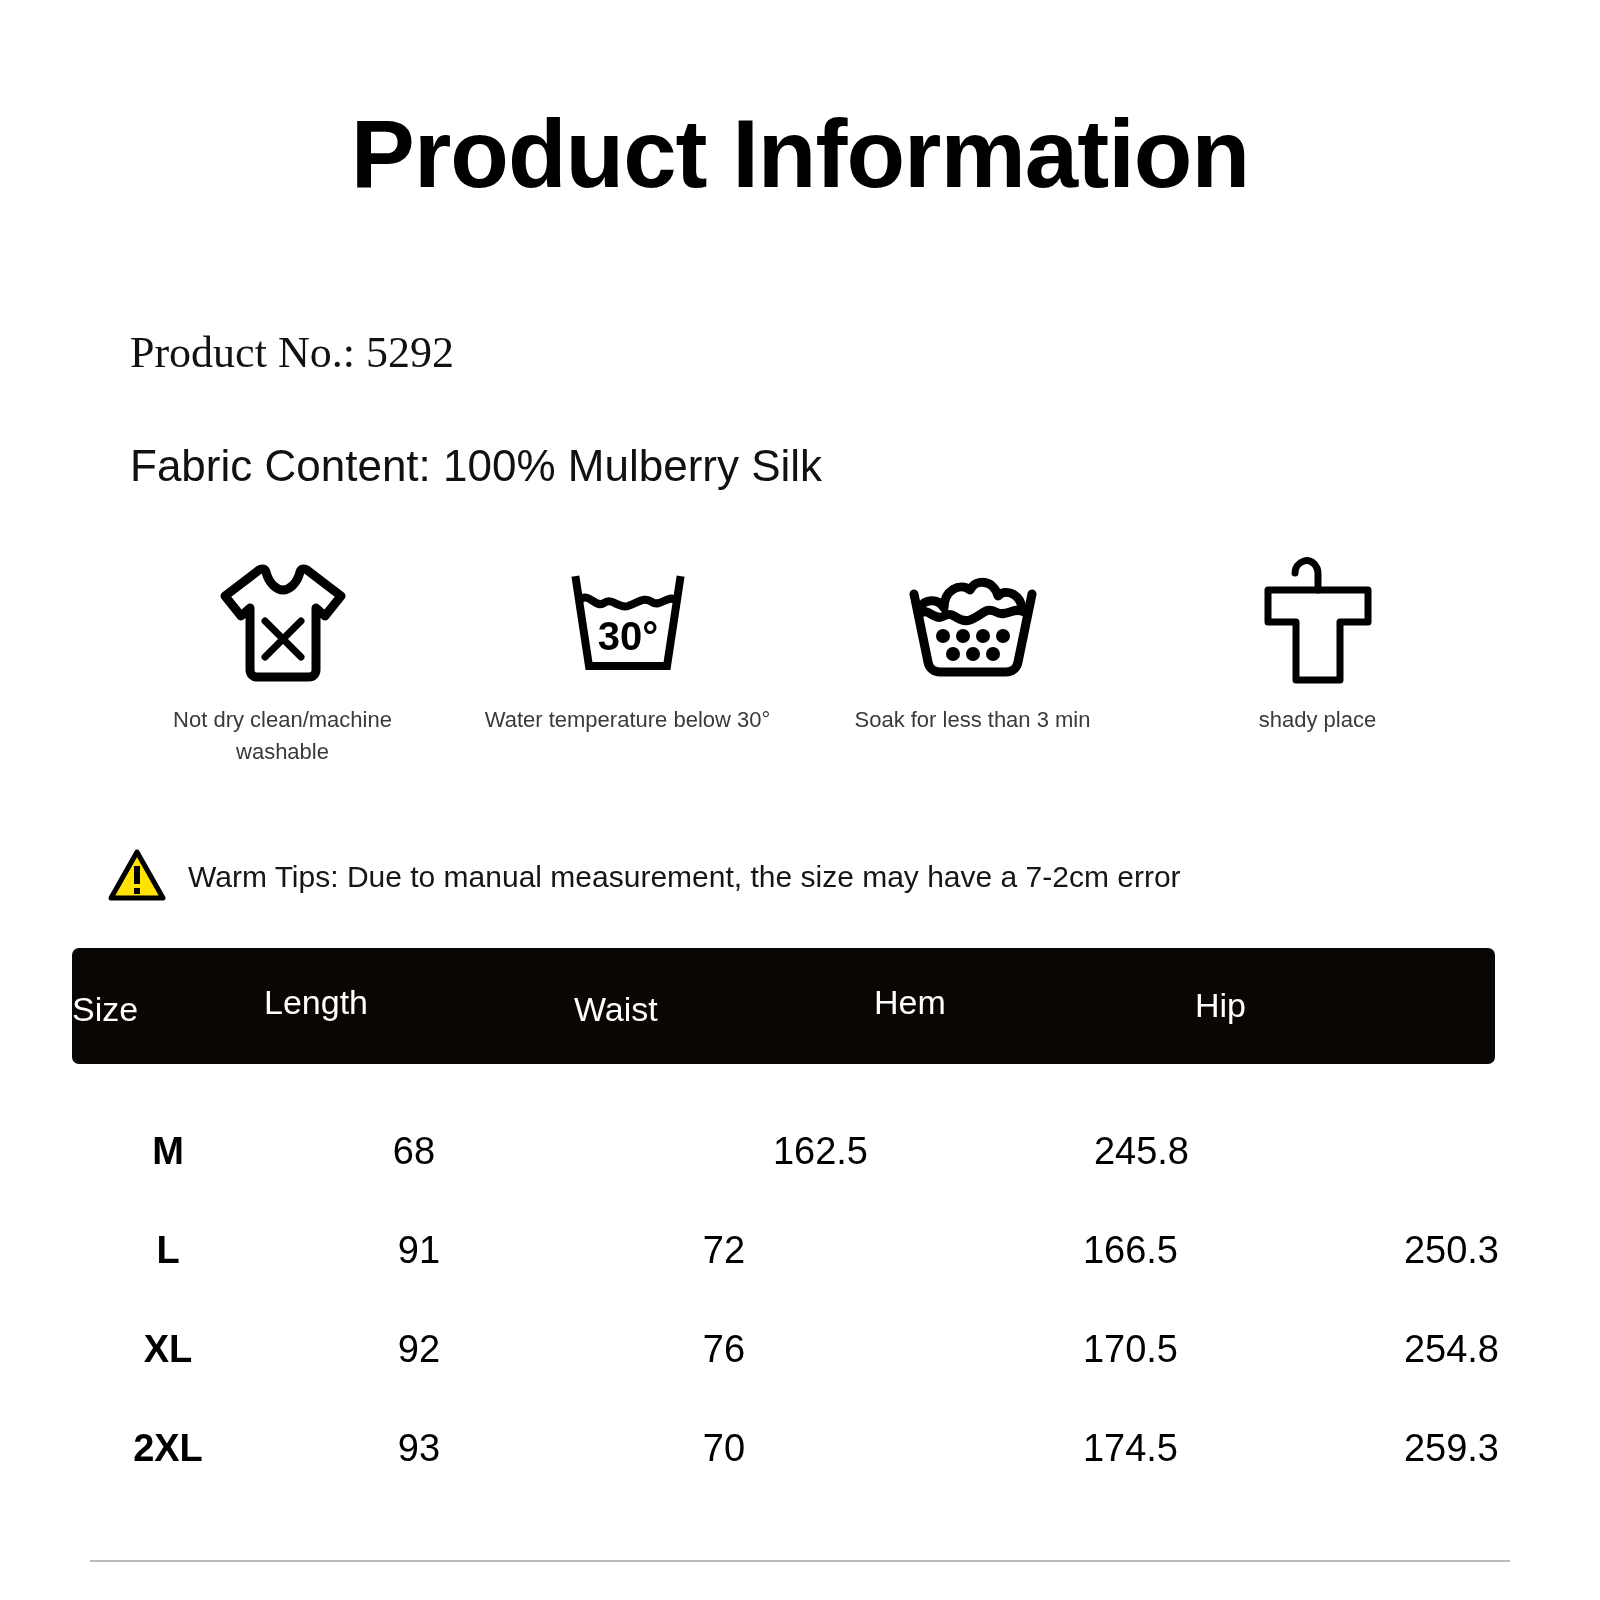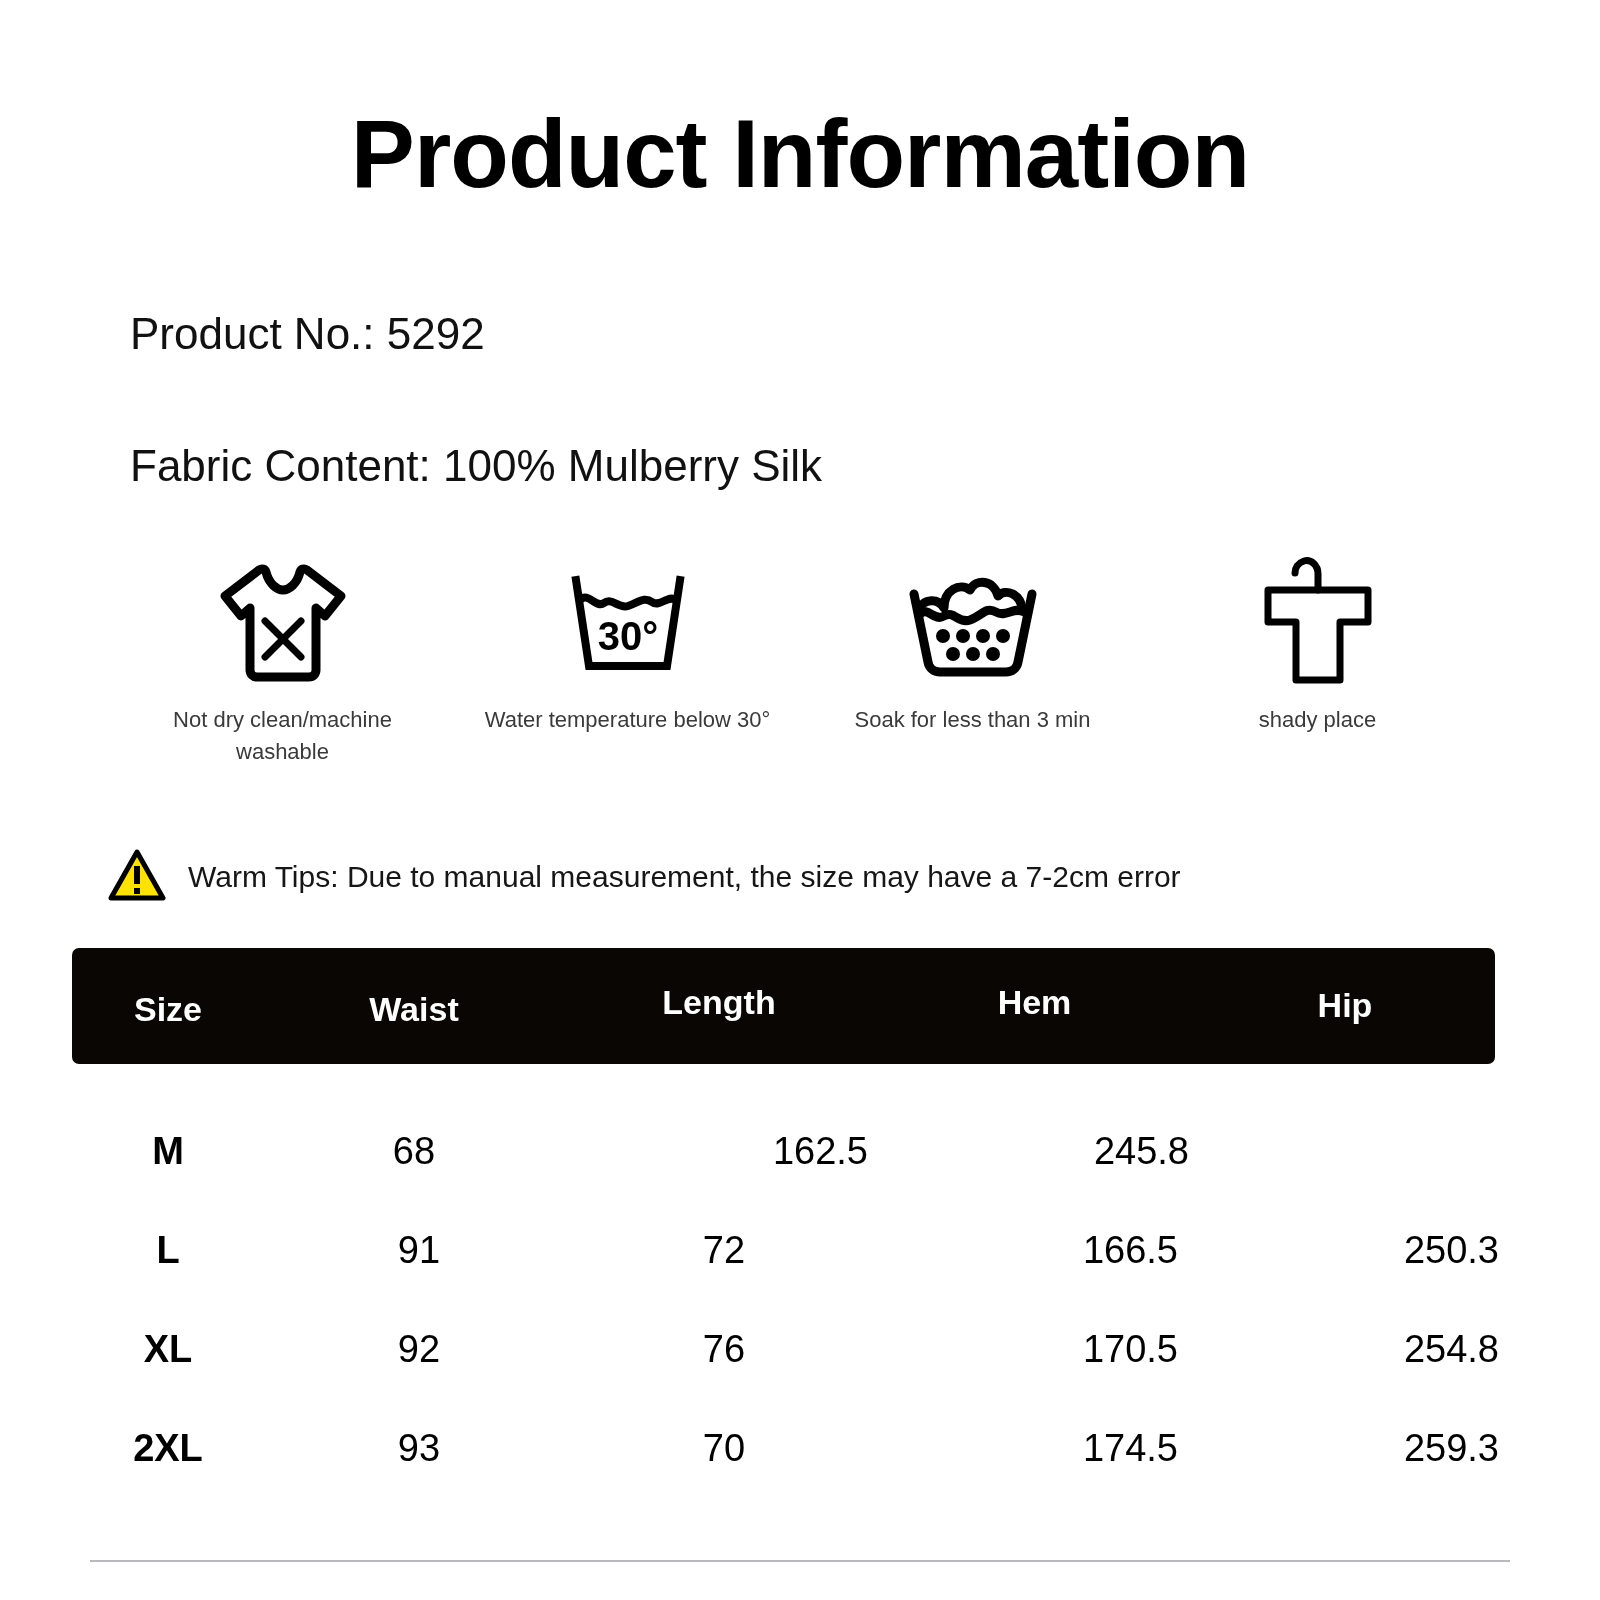--- a/index.html
+++ b/index.html
@@ -32,21 +32,21 @@
 
   
   .spec-line {
     position: absolute;
     left: 130px;
     font-size: 44px;
     font-weight: 400;
     color: #111;
     white-space: nowrap;
   }
-  .spec-line.no  { top: 309px; }
+  .spec-line.no  { top: 327px; font-family: Liberation Serif, serif; }
   .spec-line.fab { top: 441px; }
 
   
   .care-row {
     position: absolute;
     left: 110px;
     top: 548px;
     width: 1380px;
     display: flex;
     align-items: flex-start;
@@ -96,23 +96,22 @@
   }
   .thead {
     background: #0a0604;
     border-radius: 7px;
     height: 116px;
     display: flex;
     align-items: center;
   }
   .thead .cell {
     color: #ffffff;
-    font-weight: bold;
+    font-weight: normal;
     font-size: 34px;
-    text-align: center;
   }
   .trow {
     height: 99px;
     display: flex;
     align-items: center;
   }
   .trow .cell {
     font-size: 38px;
     text-align: center;
     color: #000;
@@ -215,22 +214,22 @@
       <rect x="26" y="40" width="6" height="6" fill="#000"></rect>
     </svg>
   </span>
   <span class="tips-text">Warm Tips: Due to manual measurement, the size may have a 7-2cm error</span>
 </div>
 
 <div class="table">
 
   <div class="thead">
     <div class="cell c0">Size</div>
+    <div class="cell c1">Length</div>
     <div class="cell c2">Waist</div>
-    <div class="cell c1">Length</div>
     <div class="cell c4">Hem</div>
     <div class="cell c3">Hip</div>
   </div>
 
   <div style="height:38px"></div>
 
   <div class="trow">
     <div class="cell c0 size">M</div>
     <div class="cell c2">68</div>
     <div class="cell c3">162.5</div>

